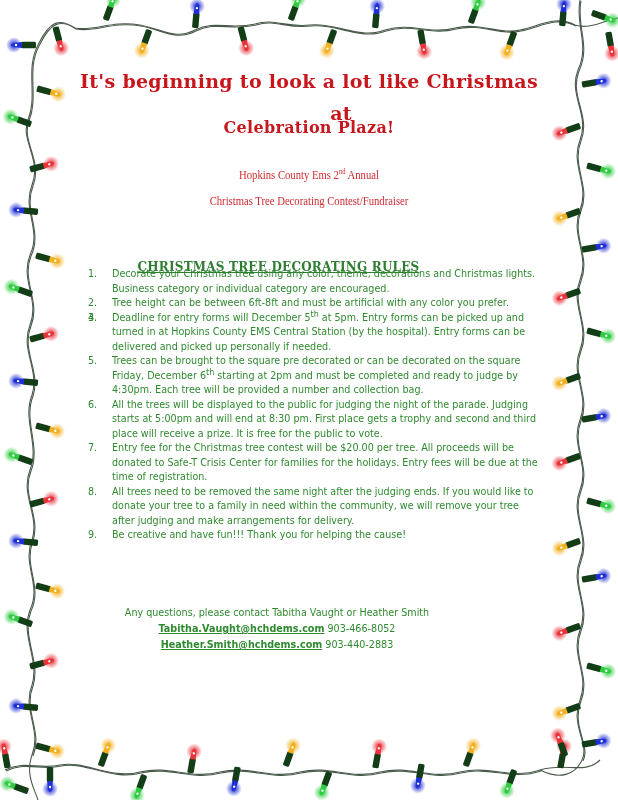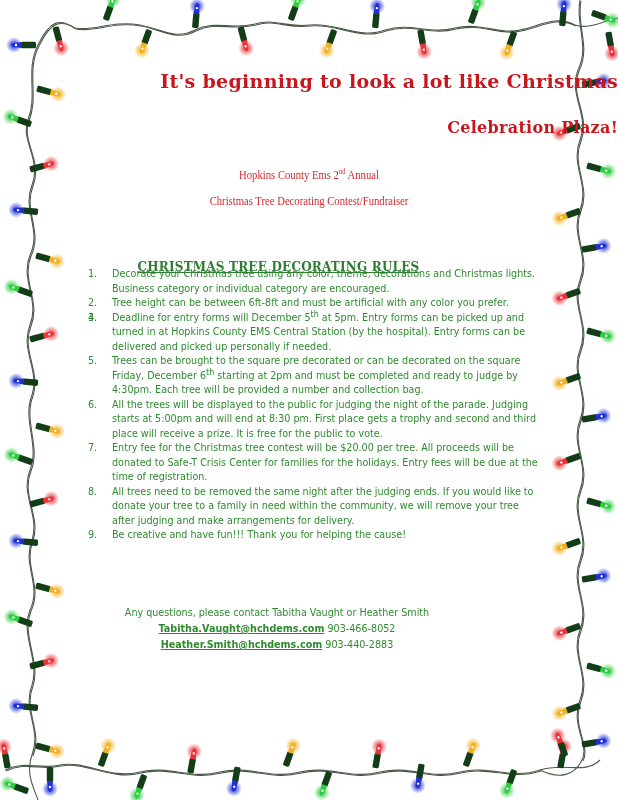--- a/index.html
+++ b/index.html
@@ -1,18 +1,18 @@
 <!DOCTYPE html>
 <html><head>
 <meta charset="utf-8">
 <style>
   html, body { margin:0; padding:0; }
   body { width:618px; height:800px; background:#ffffff; position:relative; overflow:hidden; font-family:"DejaVu Sans", sans-serif; }
   #border { position:absolute; left:0; top:0; width:618px; height:800px; pointer-events:none; }
-  .title { position:absolute; left:0; width:618px; text-align:right; color:#c8161d; font-family:"DejaVu Serif", serif; font-weight:bold; letter-spacing:0.3px; }
+  .title { position:absolute; left:0; width:618px; text-align:center; color:#c8161d; font-family:"DejaVu Serif", serif; font-weight:bold; letter-spacing:0.3px; }
   .t1 { top:70px; font-size:19px; }
   .t2 { top:102px; font-size:19px;margin-left:32px; }
   .t3 { top:118px; font-size:16px; }
   .sub { position:absolute; left:0; width:618px; text-align:center; color:#d02a2f; font-family:"Liberation Serif", serif; font-size:13px; transform:scaleX(0.82); }
   .s1 { top:167px; }
   .s2 { top:193px; }
   sup { font-size:8px; vertical-align:super; line-height:0; }
   .rules-heading { position:absolute; left:0; width:557px; top:260px; text-align:center; color:#2e7d32; font-family:"DejaVu Serif", serif; font-weight:bold; font-size:12px; text-decoration:underline; letter-spacing:0.2px; }
   .rules { position:absolute; left:88px; top:267px; width:450px; margin:0; padding:0; list-style:none; color:#2f8a2f; font-family:"DejaVu Sans", sans-serif; font-size:9.6px; line-height:14.5px; }
   .rules li { position:relative; padding-left:24px; }

